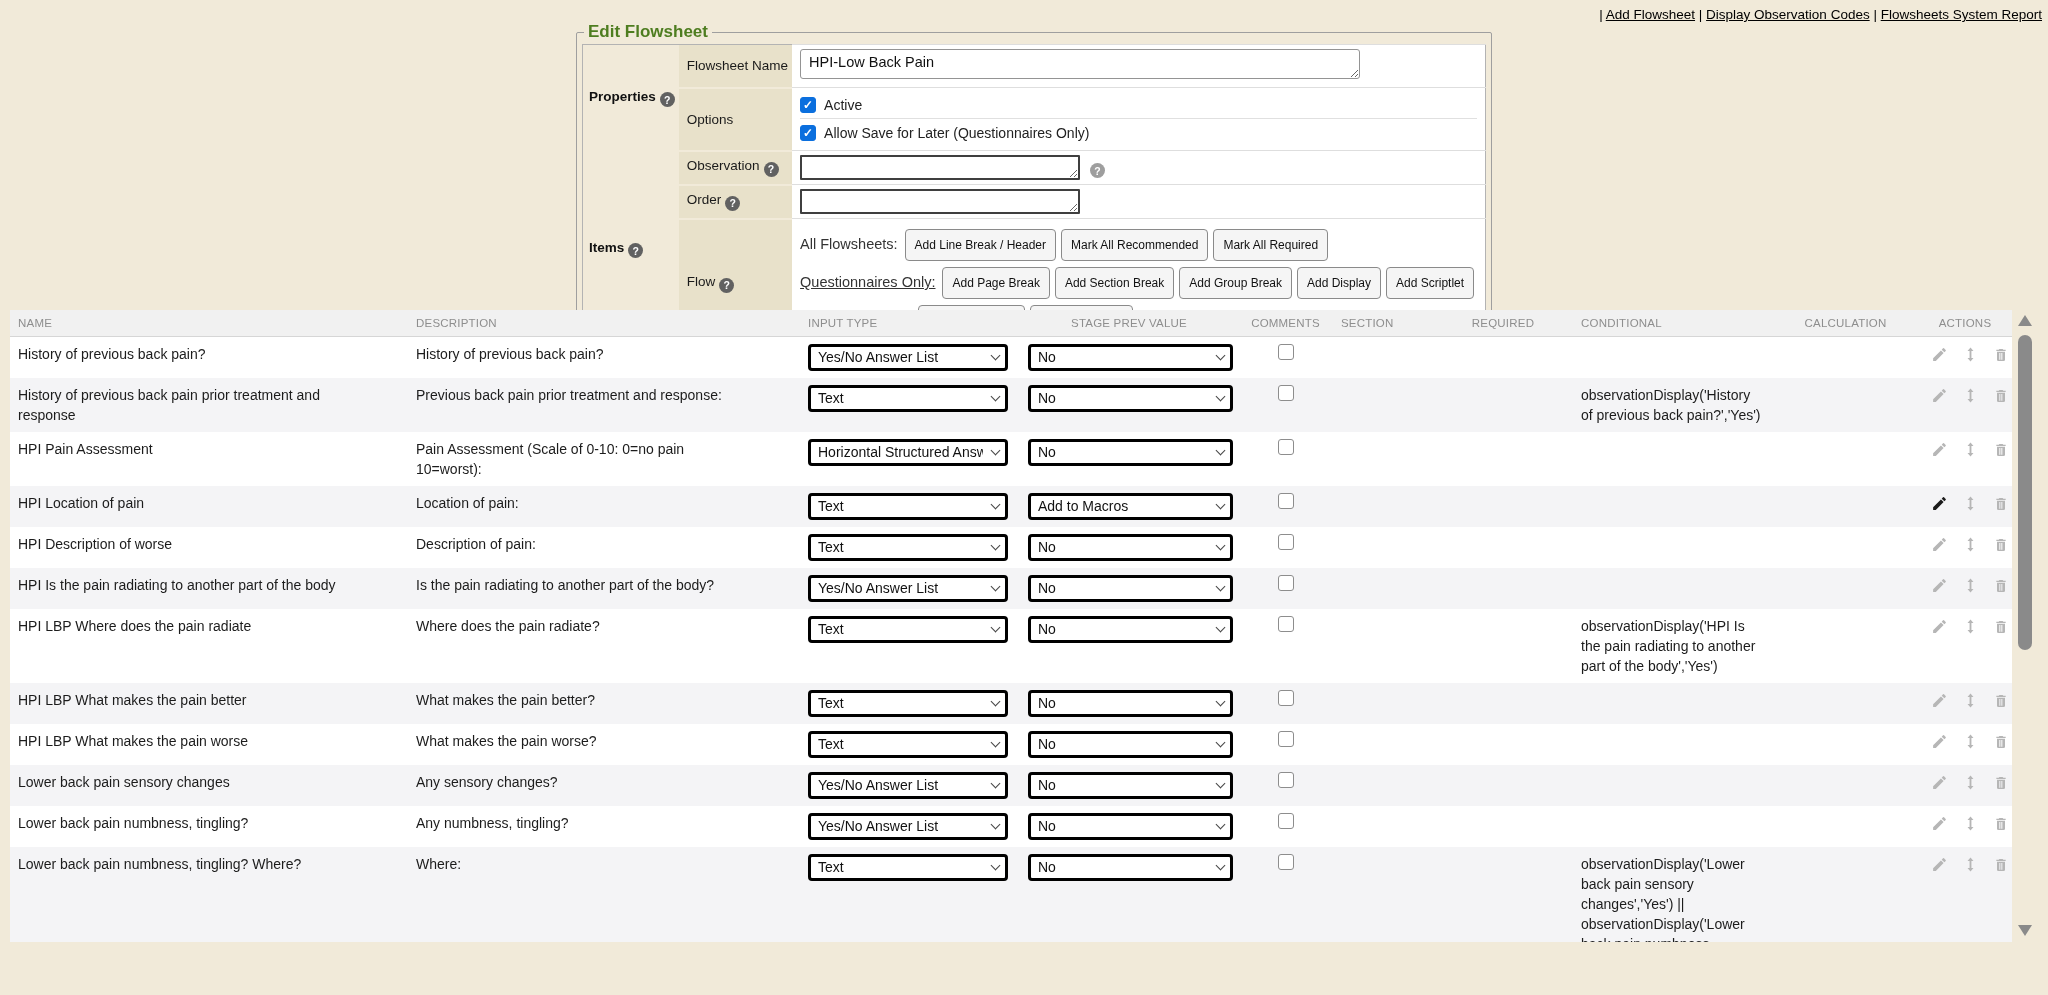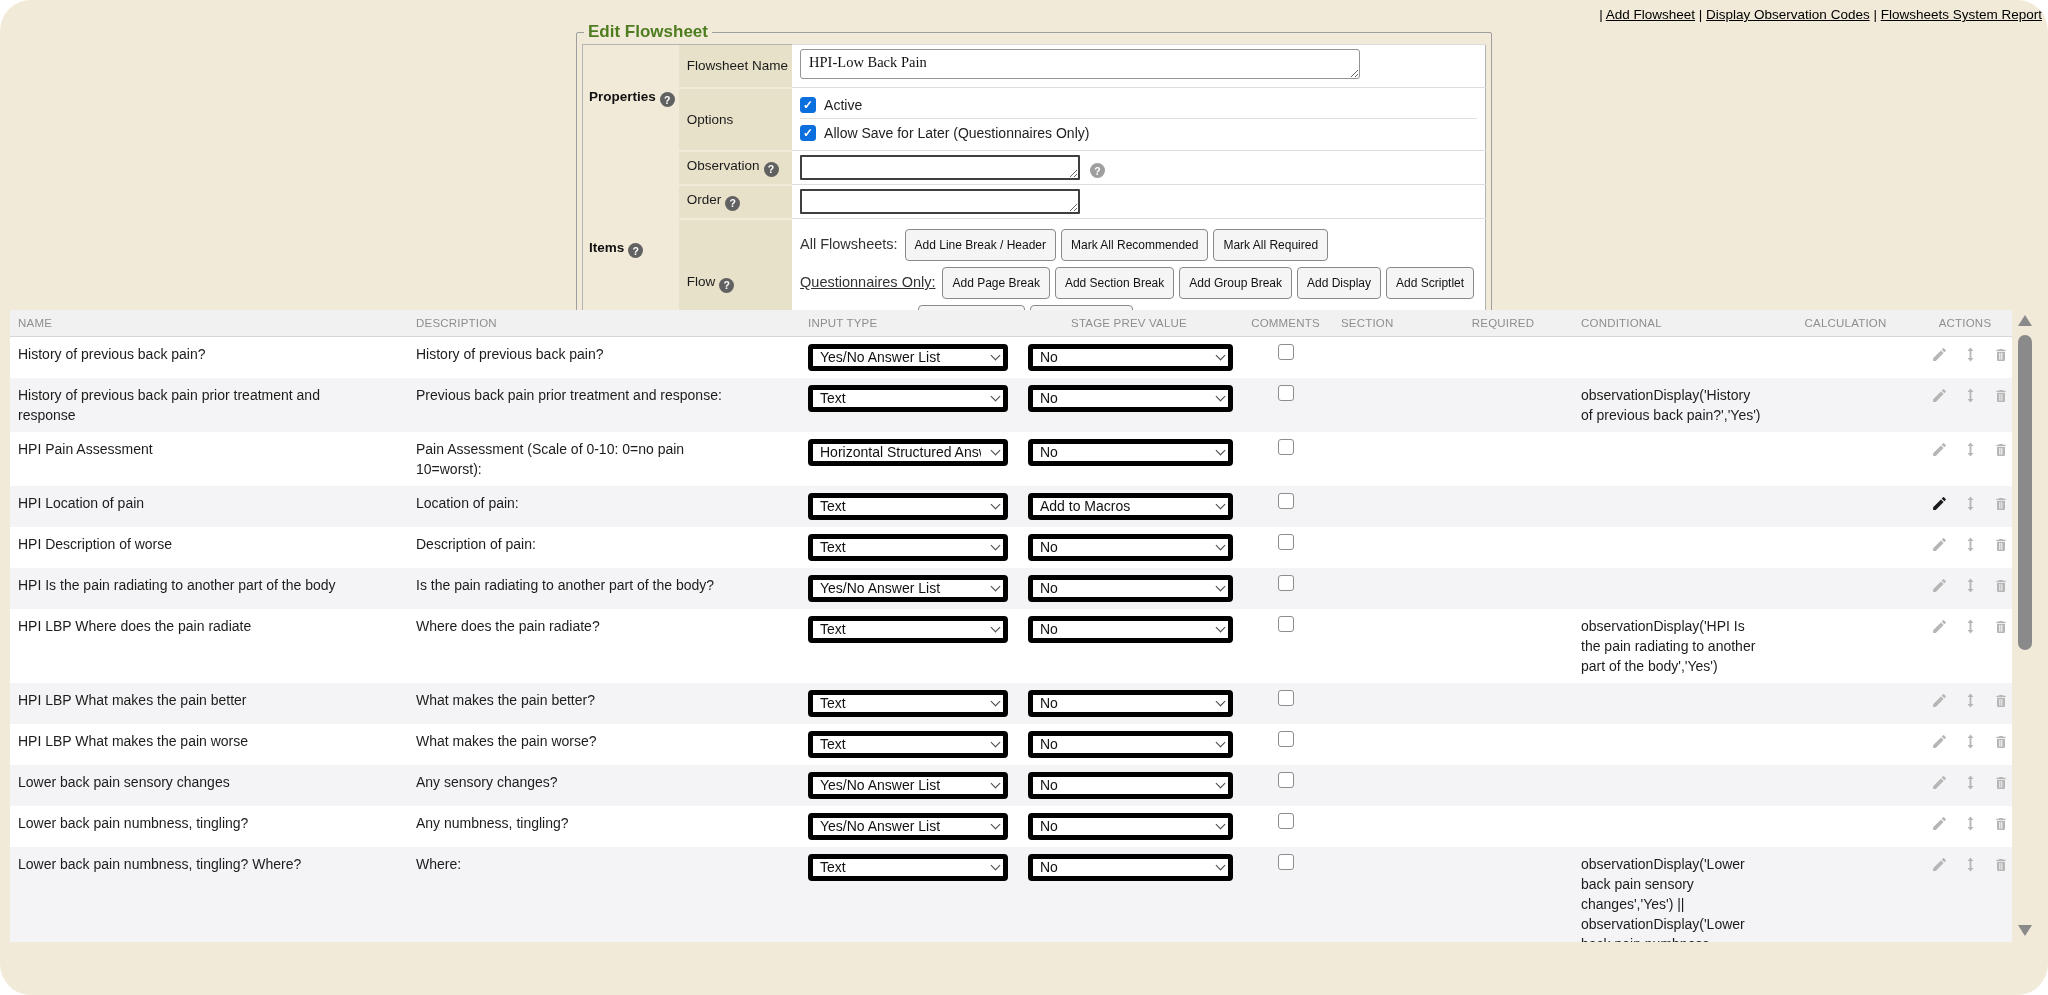--- a/index.html
+++ b/index.html
@@ -1,38 +1,38 @@
 <!DOCTYPE html>
 <html><head>
 <meta charset="utf-8">
 <style>
   * { box-sizing: border-box; }
   html,body { margin:0; padding:0; }
   body { font-family:"Liberation Sans", sans-serif; }
-  .page { position:relative; width:2048px; height:995px; background:#f1ead9; overflow:hidden;border-radius:31px; }
+  .page { position:relative; width:2048px; height:995px; background:#f1ead9; overflow:hidden; }
 
   
   .topnav { position:absolute; top:7px; right:6px; font-size:13.5px; color:#000; white-space:nowrap; }
   .topnav a { color:#000; text-decoration:underline; cursor:pointer; }
   .topnav .sep { color:#000; }
 
   
   .edit-fs { position:absolute; left:576px; top:22px; width:886px; border:1px solid #9f9f9f; border-radius:2px; padding:2px 5px 6px 5px; margin:0; background:transparent; }
   .edit-fs legend { font-size:17px; font-weight:bold; color:#4e7d20; padding:0 4px; margin-left:2px; }
   .form-tbl { width:100%; border-collapse:collapse; background:#fff; border:1px solid #b3b3b3; }
   .form-tbl td { vertical-align:middle; }
   .gcell { width:78px; background:#f1ead9; padding:4px 4px 4px 6px; font-weight:bold; font-size:13.5px; color:#111; white-space:nowrap; }
   .lcell { width:118px; background:#e8e1ca; padding:5px 4px 5px 8px; font-size:13.5px; color:#1a1a1a; border-top:2px solid #f1ead9; white-space:nowrap; }
   .vcell { background:#fff; padding:4px 8px; border-top:1px solid #dedede; }
   tr:first-child .lcell { border-top:none; }
 
   .qicon { display:inline-flex; width:15px; height:15px; border-radius:50%; background:#616161; color:#fff; font-size:10.5px; font-weight:bold; align-items:center; justify-content:center; margin-left:4px; vertical-align:-3px; cursor:pointer; }
   .qicon.light { background:#9e9e9e; margin-left:10px; }
 
-  .name-ta { width:560px; height:30px; border:1px solid #949494; border-radius:3px; font-family:Liberation Serif, serif; font-size:14.5px; padding:4px 8px; resize:both; color:#111; }
+  .name-ta { width:560px; height:30px; border:1px solid #949494; border-radius:3px; font-family:Liberation Sans, sans-serif; font-size:14.5px; padding:4px 8px; resize:both; color:#111; }
   .small-ta { width:280px; height:25px; border:2px solid #3f3f3f; border-radius:1px; font-family:"DejaVu Sans Mono", monospace; font-size:13px; padding:2px 6px; resize:both; vertical-align:middle; }
 
   .opt-row { display:flex; align-items:center; height:27px; }
   .opt-row:first-child { border-bottom:1px solid #e0e0e0; }
   .opt-label { margin-left:8px; font-size:14px; color:#222;text-align:right; }
 
   .cbx { display:inline-flex; width:16px; height:16px; border:1.5px solid #8d8d8d; border-radius:3px; background:#fff; align-items:center; justify-content:center; cursor:pointer; flex:none; }
   .cbx.checked { background:#0b6fde; border-color:#0b6fde; }
   .cbx.checked::after { content:"✓"; color:#fff; font-size:12px; font-weight:bold; line-height:1; }
 
@@ -52,21 +52,21 @@
   .items-tbl td { vertical-align:top; padding:7px 8px; line-height:20px; }
   tr.r-even { background:#ffffff; }
   tr.r-odd  { background:#f4f4f6; }
   .c-name span { display:inline-block; max-width:356px; }
   .c-desc span { display:inline-block; max-width:335px; }
   .c-conditional span { display:inline-block; max-width:184px; word-break:break-word; }
   .c-comments { text-align:center; }
   .c-actions { text-align:center; white-space:nowrap; }
 
   .selwrap { position:relative; display:inline-block; }
-  .selwrap select { -webkit-appearance:none; appearance:none; width:200px; height:27px; border:5px solid #000000; border-radius:4px; background:#fff; font-family:"Liberation Sans", sans-serif; font-size:14px; color:#111; padding:0 22px 0 7px; }
+  .selwrap select { -webkit-appearance:none; appearance:none; width:200px; height:27px; border:3px solid #000000; border-radius:4px; background:#fff; font-family:"Liberation Sans", sans-serif; font-size:14px; color:#111; padding:0 22px 0 7px; }
   .selwrap.stage select { width:205px; }
   .chev { position:absolute; right:9px; top:8px; width:7px; height:7px; border-right:1.7px solid #454545; border-bottom:1.7px solid #454545; transform:rotate(45deg); pointer-events:none; }
 
   .act { display:inline-block; margin:0 5px; color:#b6b6b6; cursor:pointer; vertical-align:middle; }
   .act.active { color:#1b1b1b; }
   .act svg { display:block; }
 
   
   .scrollbar { position:absolute; left:2018px; top:312px; width:14px; height:626px; }
   .sb-up { position:absolute; top:3px; left:0; width:0; height:0; border-left:7px solid transparent; border-right:7px solid transparent; border-bottom:11px solid #8a8a8a; cursor:pointer; }

